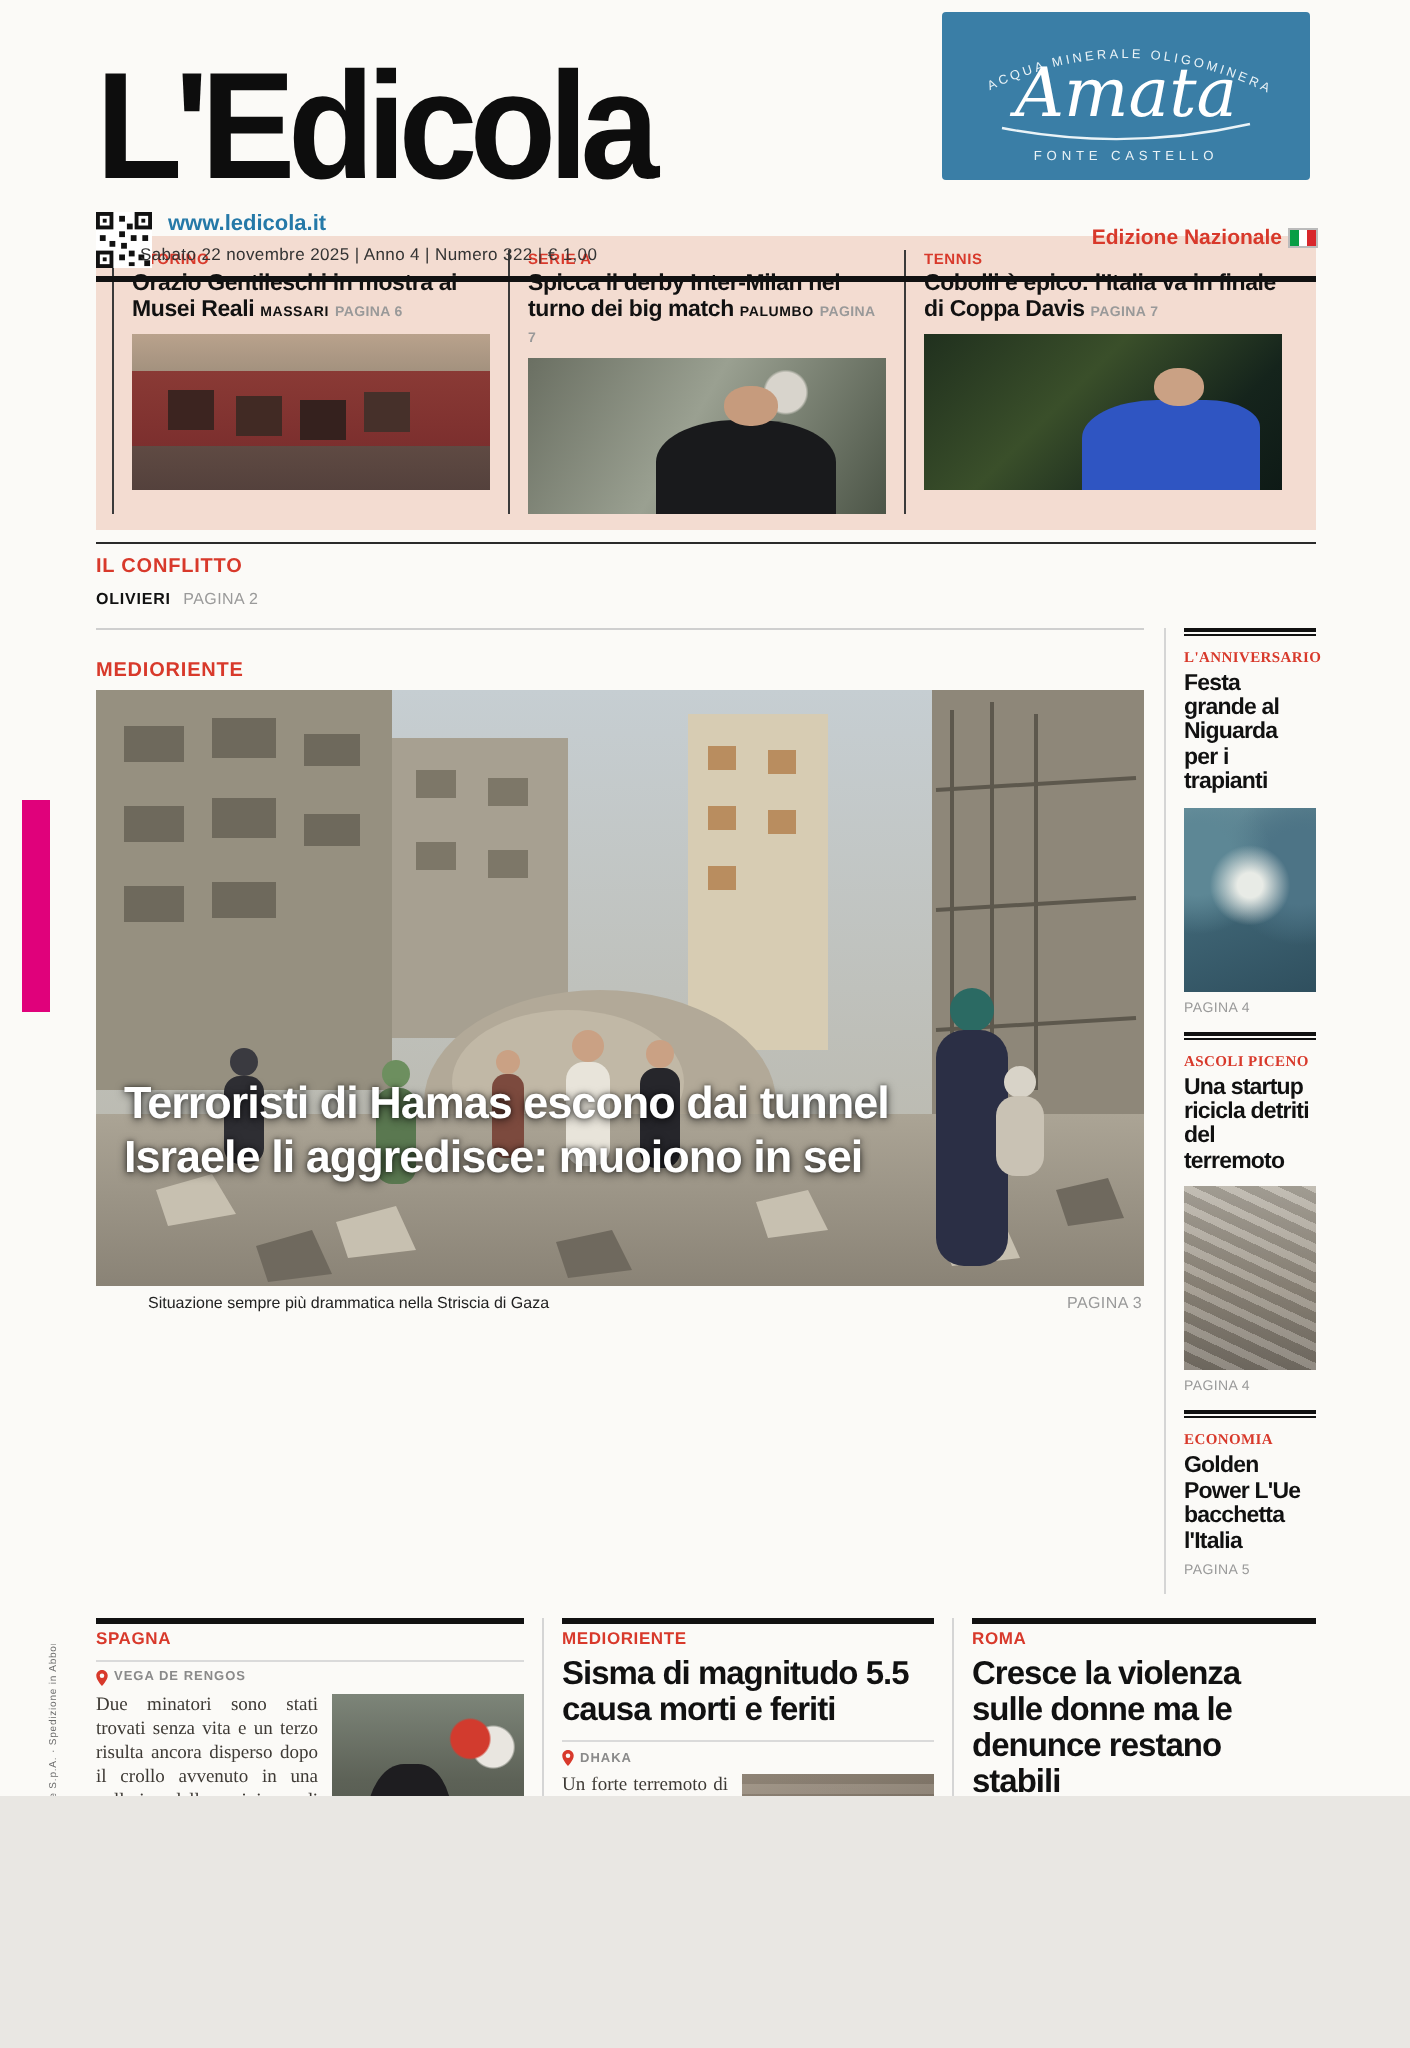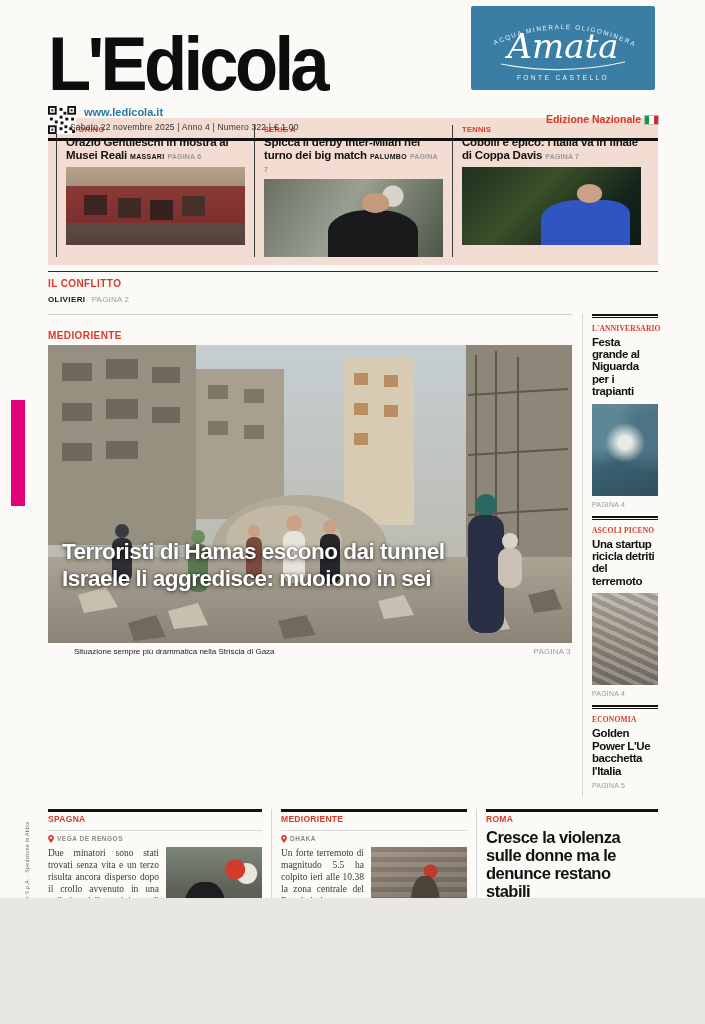--- a/index.html
+++ b/index.html
@@ -396,20 +396,21 @@
           <p class="s-body"><span>Due minatori sono stati trovati senza vita e un terzo risulta ancora disperso dopo il crollo avvenuto in una galleria della miniera di Vega de Rengos, nelle Asturie, nel nord della Spagna. Le vittime erano rimaste intrappolate dopo il cedimento improvviso di una zona di scavo.</span><br></p>
           <figure class="s-fig">
             <div class="s-img img-mine"></div>
 
           </figure>
         </div>
       </article>
 
       <article class="story story-2">
         <div class="s-kicker">MEDIORIENTE</div>
+        <h2 class="s-title">Sisma di magnitudo 5.5 causa morti e feriti</h2>
         <div class="s-sep"></div>
         <div class="s-dateline">
           <svg class="pin" viewBox="0 0 10 14">
               <path d="M5 0C2.2 0 0 2.2 0 5c0 3.7 5 9 5 9s5-5.3 5-9C10 2.2 7.8 0 5 0zm0 7A2 2 0 1 1 5 3a2 2 0 0 1 0 4z" fill="#d8392b"></path>
             </svg>
           <span>DHAKA</span>
         </div>
         <div class="s-cols">
           <p class="s-body"><span>Un forte terremoto di magnitudo 5.5 ha colpito ieri alle 10.38 la zona centrale del Bangladesh, provocando almeno sei vittime e numerosi feriti. Le conseguenze più gravi sono state registrate proprio a Dhaka, che pure si trova in una zona considerata sismicamente a rischio basso.</span><br></p>
           <figure class="s-fig">

